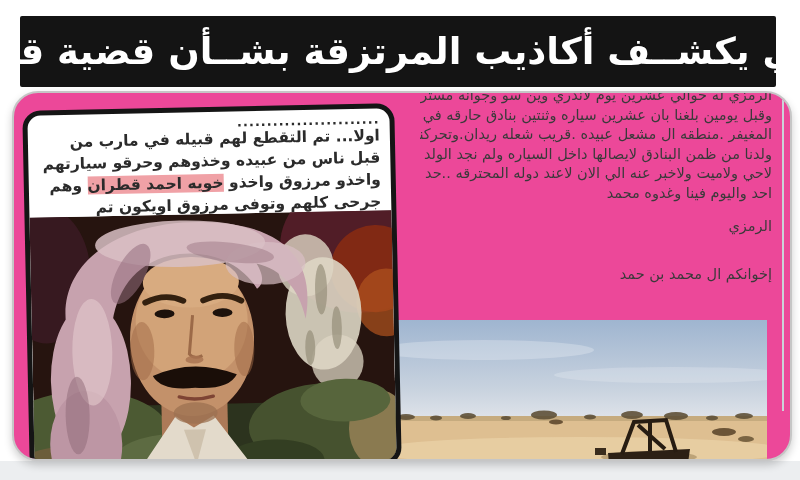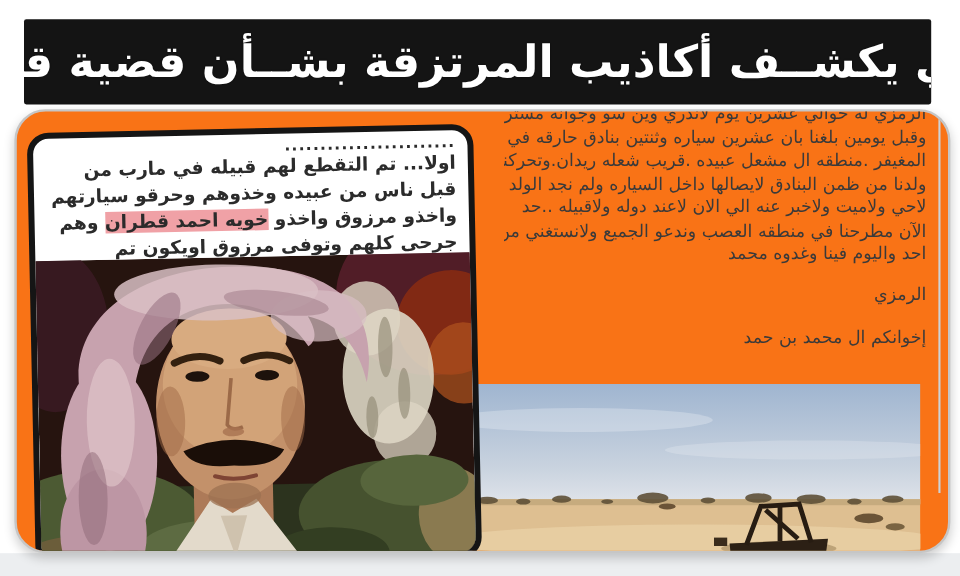--- a/index.html
+++ b/index.html
@@ -13,36 +13,36 @@
 
   
   .banner { position:absolute; left:20px; top:16px; width:756px; height:71px;
             background:var(--banner-bg,#141414); border-radius:2px;
             display:flex; align-items:center; justify-content:center; overflow:hidden; }
   .banner-text { color:#fff; font-size:37px; font-weight:bold; direction:rtl;
                  white-space:nowrap; letter-spacing:-1px; text-shadow:0 0 1px #000; }
 
   
   .frame { position:absolute; left:12px; top:91px; width:780px; height:370px;
-           background:#f97316; border:2px solid var(--frame-border,#c6c6c6);
+           background:#ec4899; border:2px solid var(--frame-border,#c6c6c6);
            border-radius:26px; overflow:hidden;
            box-shadow:0 4px 9px rgba(0,0,0,.20); }
 
   
   .bubble-edge { position:absolute; right:6px; top:-16px; width:368px; height:334px;
                  border-right:2px solid #ccd2d8; border-top:2px solid #ccd2d8;
                  border-top-right-radius:22px; }
 
   
   .right-col { position:absolute; right:18px; top:-7px; width:352px;
                direction:rtl; text-align:right; color:var(--text-body,#3a3a3a);
                font-size:14.5px; line-height:19.5px; font-weight:500; }
   .right-col .msg-line { white-space:nowrap; overflow:hidden; }
   .closing-line { margin-top:14px; }
-  .signature-line { margin-top:17px; }
+  .signature-line { margin-top:28px; }
 
   
   .desert { position:absolute; left:380px; top:227px; width:373px; height:143px; }
   .desert svg { width:100%; height:100%; display:block; }
 
   
   .left-card { position:absolute; left:12px; top:14px; width:372px; height:362px;
                background:#fff; border:5px solid var(--card-border,#151515);
                border-radius:18px; overflow:hidden;
                transform:rotate(-1.2deg); transform-origin:50% 50%; }
@@ -68,22 +68,21 @@
 
   <div class="frame">
 
     <div class="bubble-edge"></div>
 
     <div class="right-col">
       <div class="msg-line">الرمزي له حوالي عشرين يوم لاندري وين سو وجوانه مستر</div>
       <div class="msg-line">وقبل يومين بلغنا بان عشرين سياره وثنتين بنادق  حارقه في</div>
       <div class="msg-line">المغيفر .منطقه ال مشعل عبيده .قريب شعله ريدان.وتحركنا</div>
       <div class="msg-line">ولدنا من ظمن البنادق لايصالها داخل السياره ولم نجد الولد</div>
-      <div class="msg-line">لاحي ولاميت ولاخبر عنه الي الان لاعند دوله ولاقبيله ..حد</div>
-      <div class="msg-line">الآن مطرحنا في منطقه العصب وندعو الجميع  ولانستغني من</div>
+      <div class="msg-line">لاحي ولاميت ولاخبر عنه الي الان لاعند دوله المحترقه ..حد</div>
       <div class="msg-line">احد واليوم فينا وغدوه محمد</div>
       <div class="msg-line closing-line">الرمزي</div>
       <div class="msg-line signature-line">إخوانكم ال محمد بن حمد</div>
     </div>
 
     <div class="desert" aria-label="desert-scene-burnt-truck-wreck">
       <svg viewBox="0 0 373 143" preserveAspectRatio="none">
         <defs>
           <linearGradient id="sky" x1="0" y1="0" x2="0" y2="1">
             <stop offset="0" stop-color="#9fb5d0"></stop>

